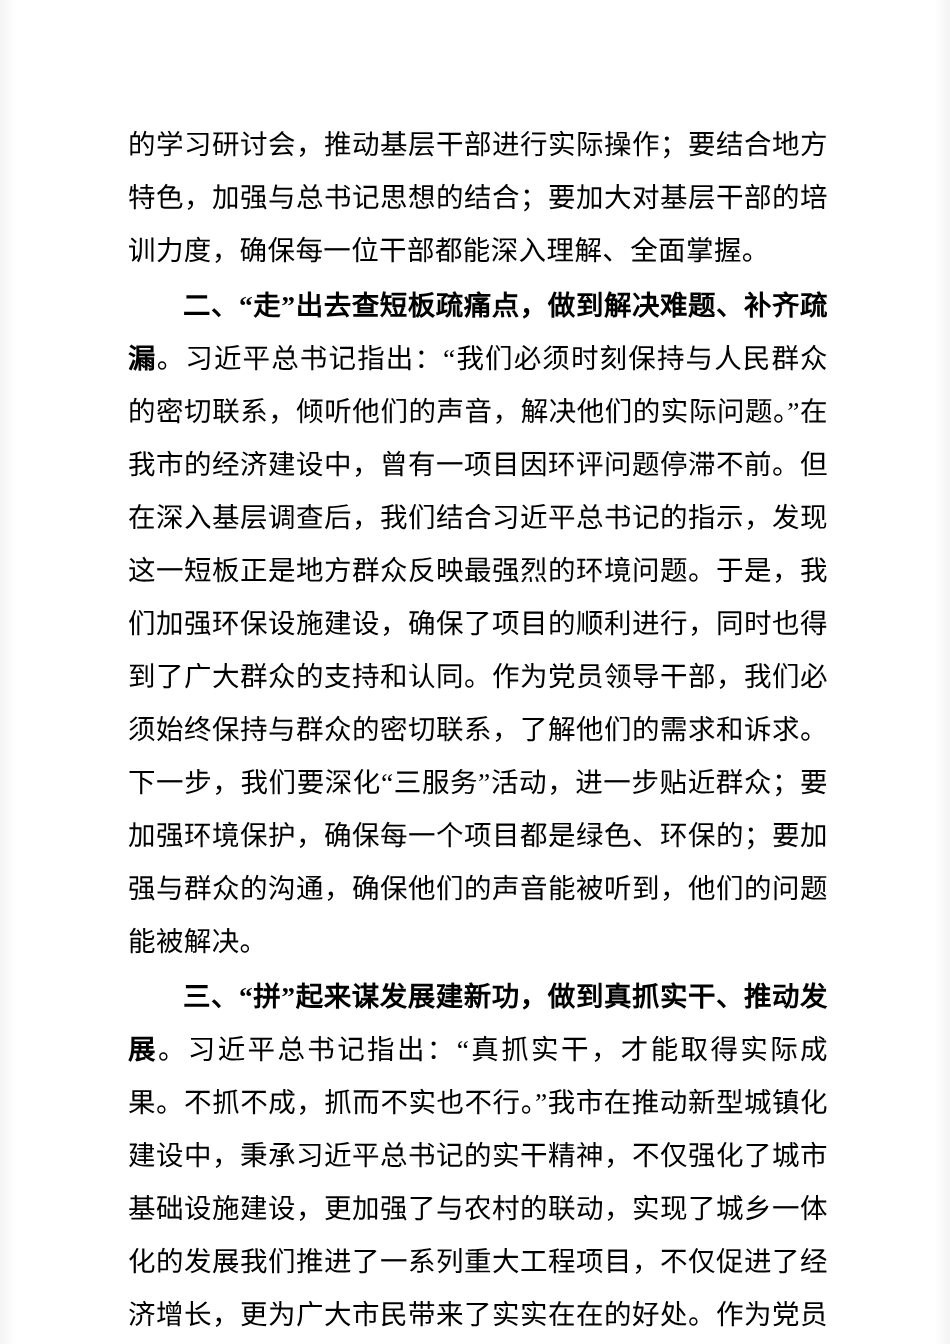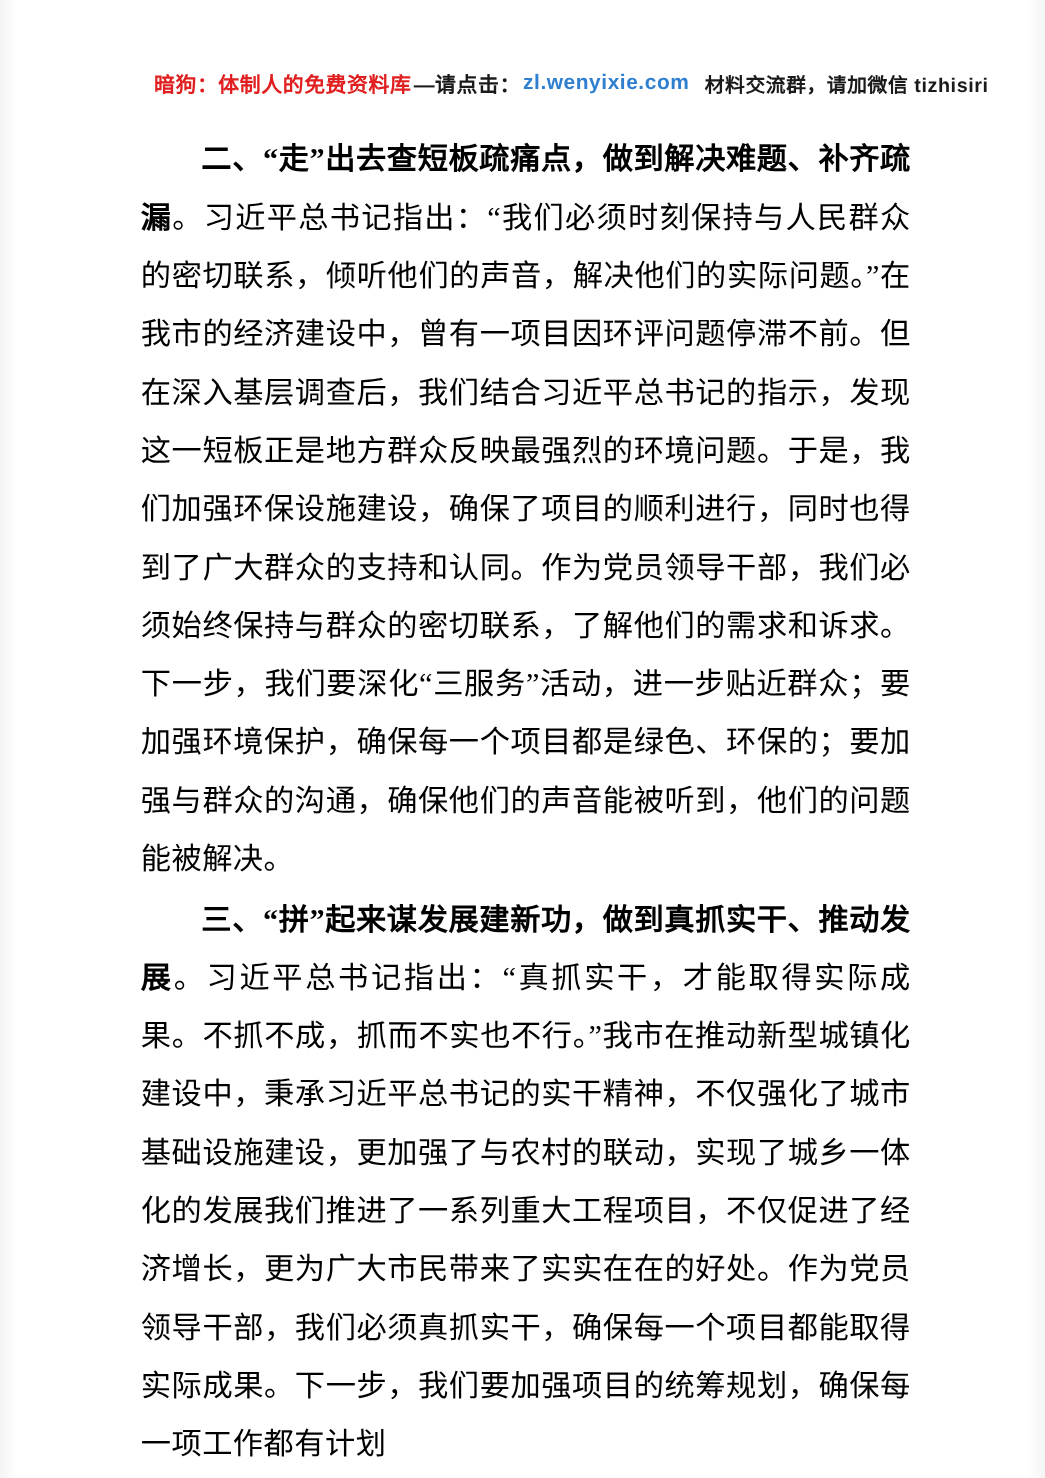--- a/index.html
+++ b/index.html
@@ -101,30 +101,26 @@
   }
 </style>
 </head>
 <body>
 
 <div class="page">
 
   <div class="scan-edge-left"></div>
   <div class="scan-edge-right"></div>
 
-  <div class="promo">
-    <span class="brand">暗狗：</span>
-    <span class="promo-text">体制人的免费资料库</span>
-    <span class="promo-click">—请点击：</span>
-    <a class="promo-link" href="#">zl.wenyixie.com</a>
-    <span class="promo-tail">材料交流群，请加微信 tizhisiri</span>
-  </div>
 
   <div class="content">
 
+    <p>
+      <span>的学习研讨会，推动基层干部进行实际操作；要结合地方特色，加强与总书记思想的结合；要加大对基层干部的培训力度，确保每一位干部都能深入理解、全面掌握。</span>
+    </p>
 
     <p class="indent">
       <span class="heading-run">二、“走”出去查短板疏痛点，做到解决难题、补齐疏漏</span><span>。习近平总书记指出：“我们必须时刻保持与人民群众的密切联系，倾听他们的声音，解决他们的实际问题。”在我市的经济建设中，曾有一项目因环评问题停滞不前。但在深入基层调查后，我们结合习近平总书记的指示，发现这一短板正是地方群众反映最强烈的环境问题。于是，我们加强环保设施建设，确保了项目的顺利进行，同时也得到了广大群众的支持和认同。作为党员领导干部，我们必须始终保持与群众的密切联系，了解他们的需求和诉求。下一步，我们要深化“三服务”活动，进一步贴近群众；要加强环境保护，确保每一个项目都是绿色、环保的；要加强与群众的沟通，确保他们的声音能被听到，他们的问题能被解决。</span>
     </p>
 
     <p class="indent">
       <span class="heading-run">三、“拼”起来谋发展建新功，做到真抓实干、推动发展</span><span>。习近平总书记指出：“真抓实干，才能取得实际成果。不抓不成，抓而不实也不行。”我市在推动新型城镇化建设中，秉承习近平总书记的实干精神，不仅强化了城市基础设施建设，更加强了与农村的联动，实现了城乡一体化的发展我们推进了一系列重大工程项目，不仅促进了经济增长，更为广大市民带来了实实在在的好处。作为党员领导干部，我们必须真抓实干，确保每一个项目都能取得实际成果。下一步，我们要加强项目的统筹规划，确保每一项工作都有计划</span>
     </p>
 
   </div>

